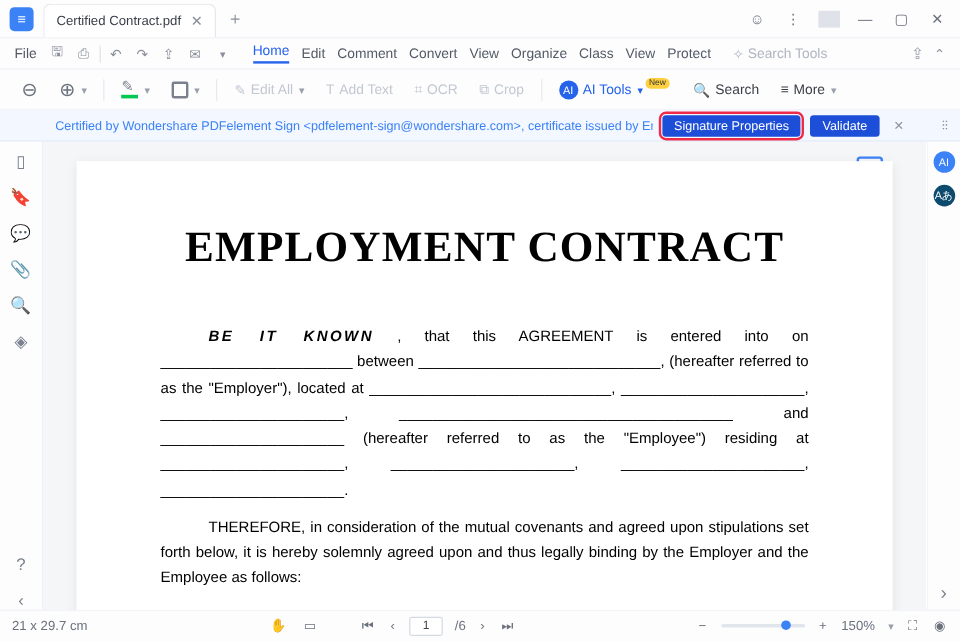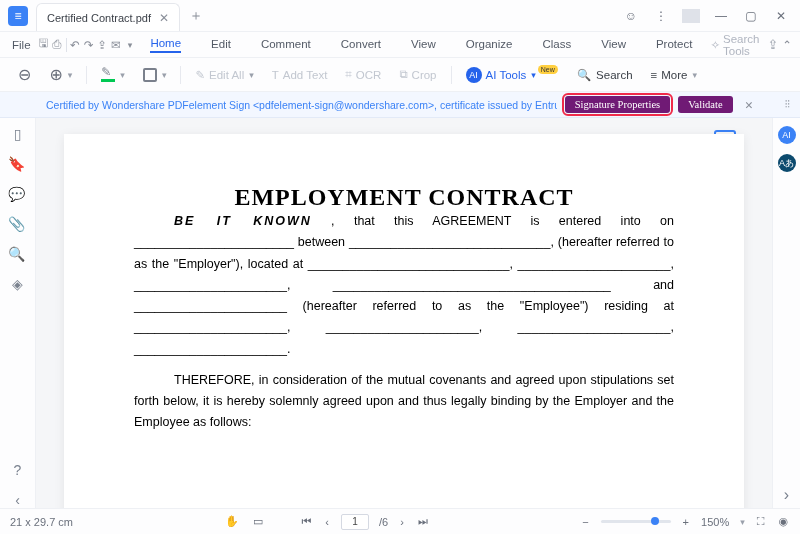--- a/index.html
+++ b/index.html
@@ -16,21 +16,21 @@
 .win-controls { display:flex; align-items:center; gap:12px; padding:0 10px; color:#6a707c; }
 .win-controls span { width: 18px; text-align:center; cursor:pointer; font-size:12px; }
 .avatar-circle { width:18px; height:18px; border-radius:50%; background: radial-gradient(circle at 30% 30%, #f9d5ec, #c3a4f4); }
 .vsep { width:1px; height:14px; background:#dfe2e9; }
 
 
 .menubar { height: 26px; display:flex; align-items:center; gap:4px; padding:0 8px; border-bottom:1px solid #eef0f4; font-size:11.5px; color:#535a66; }
 .menubar .mitem { padding: 2px 4px; cursor:pointer; }
 .menubar .icon { color:#8a8f99; width:18px; text-align:center; cursor:pointer; }
 .menubar .flex1 { flex:1; }
-.main-menu { display:flex; align-items:center; gap:30px; margin-left:12px; }
+.main-menu { display:flex; align-items:flex-end; gap:10px; margin-left:12px; }
 .main-menu .mtab { cursor:pointer; padding-bottom:2px; }
 .main-menu .mtab.active { color:#2563eb; border-bottom:2px solid #2563eb; }
 .ai-mini { color:#b0b5c0; display:flex; align-items:center; gap:3px; margin-left:14px;}
 
 
 .toolbar { height: 34px; display:flex; align-items:center; gap:10px; padding:0 14px; border-bottom:1px solid #eef0f4; font-size:11.5px; color:#6a707c; }
 .toolbar .tbtn { display:flex; align-items:center; gap:4px; cursor:pointer; padding:3px 4px; }
 .toolbar .tbtn.disabled { color:#c2c7d0; }
 .tool-zoomout, .tool-zoomin { font-size:16px; }
 .tsep { width:1px; height:18px; background:#e7e9ef; }
@@ -39,35 +39,35 @@
 .rect-tool { width:14px; height:14px; border:2px solid #7a808c; border-radius:2px; }
 .dd { font-size:9px; margin-left:1px; color:#9aa0ab;}
 .ai-pill { background:#2563eb; color:#fff; border-radius:50%; width:16px; height:16px; font-size:9px; display:flex;align-items:center;justify-content:center;}
 .new-badge { background:#ffcf3f; color:#333; font-size:7px; padding:1px 3px; border-radius:6px; position:relative; top:-5px; left:-2px;}
 .flex1{flex:1;}
 .cloud-up { font-size:13px; color:#9aa0ab; }
 
 
 .sigbar { height: 26px; display:flex; align-items:center; gap:8px; padding:0 10px 0 46px; font-size:10.5px; color:#3b82f6; background:#f3f7ff; border-bottom:1px solid #e3eaf7; }
 .sigbar .sigtext { flex:0 1 auto; white-space:nowrap; overflow:hidden; }
-.sig-btn { background:#701a75; color:#fff; padding:3px 10px; border-radius:3px; font-size:10.5px; cursor:pointer; white-space:nowrap;font-family:Liberation Serif, serif; }
+.sig-btn { background:#1d4ed8; color:#fff; padding:3px 10px; border-radius:3px; font-size:10.5px; cursor:pointer; white-space:nowrap; }
 .sig-btn.highlight { outline:2px solid #ef2b4a; outline-offset:1px; }
 .sig-close { color:#8a8f99; cursor:pointer; padding:0 4px;}
 .assist-icon { width:16px; height:16px; border-radius:3px; display:flex;align-items:center;justify-content:center; font-size:9px; color:#fff; }
 
 
 .workspace { flex:1; display:flex; overflow:hidden; }
 .left-rail { width:36px; background:#fdfdfe; border-right:1px solid #eef0f4; display:flex; flex-direction:column; align-items:center; padding-top:8px; gap:14px; color:#7a828f; }
 .left-rail span { cursor:pointer; font-size:14px; }
 .left-rail .spacer{flex:1;}
 
 .canvas-wrap { flex:1; background:#f5f6f8; overflow:auto; position:relative; display:flex; justify-content:center; padding:16px 24px 0 24px; }
 .page { width: 680px; min-height: 500px; background:#fff; box-shadow:0 2px 10px rgba(0,0,0,0.08); padding: 50px 70px 20px 70px; position:relative; }
 .floating-q { position:absolute; top:12px; right:36px; width:22px; height:22px; border:2px solid #3b82f6; border-radius:3px; color:#3b82f6; display:flex;align-items:center;justify-content:center; font-size:11px; cursor:pointer;}
-.doc-title { text-align:center; font-size:24px; font-weight:700; letter-spacing:1px; font-family: Georgia, 'Times New Roman', serif; }
+.doc-title { text-align:center; font-size:36px; font-weight:700; letter-spacing:1px; margin-bottom:44px; font-family: Georgia, 'Times New Roman', serif; }
 .doc-body { font-size:12.5px; line-height:1.7; color:#000; text-align:justify; font-family: Arial, sans-serif; }
 .doc-body p { margin-bottom:10px; text-indent:40px; }
 .bi { font-weight:700; font-style:italic; letter-spacing:2px;}
 
 .right-rail { width:28px; background:#fdfdfe; border-left:1px solid #eef0f4; display:flex; flex-direction:column; align-items:center; padding-top:8px; gap:10px; }
 .right-rail .dot { width:18px; height:18px; border-radius:50%; display:flex;align-items:center;justify-content:center; font-size:9px; color:#fff; cursor:pointer;}
 .right-rail .ctrl { width:26px; height:26px; display:flex; align-items:center; justify-content:center; cursor:pointer; color:#7a828f;}
 
 
 .status { height:26px; border-top:1px solid #eef0f4; display:flex; align-items:center; font-size:11px; color:#6a707c; padding:0 10px; gap:10px;}

